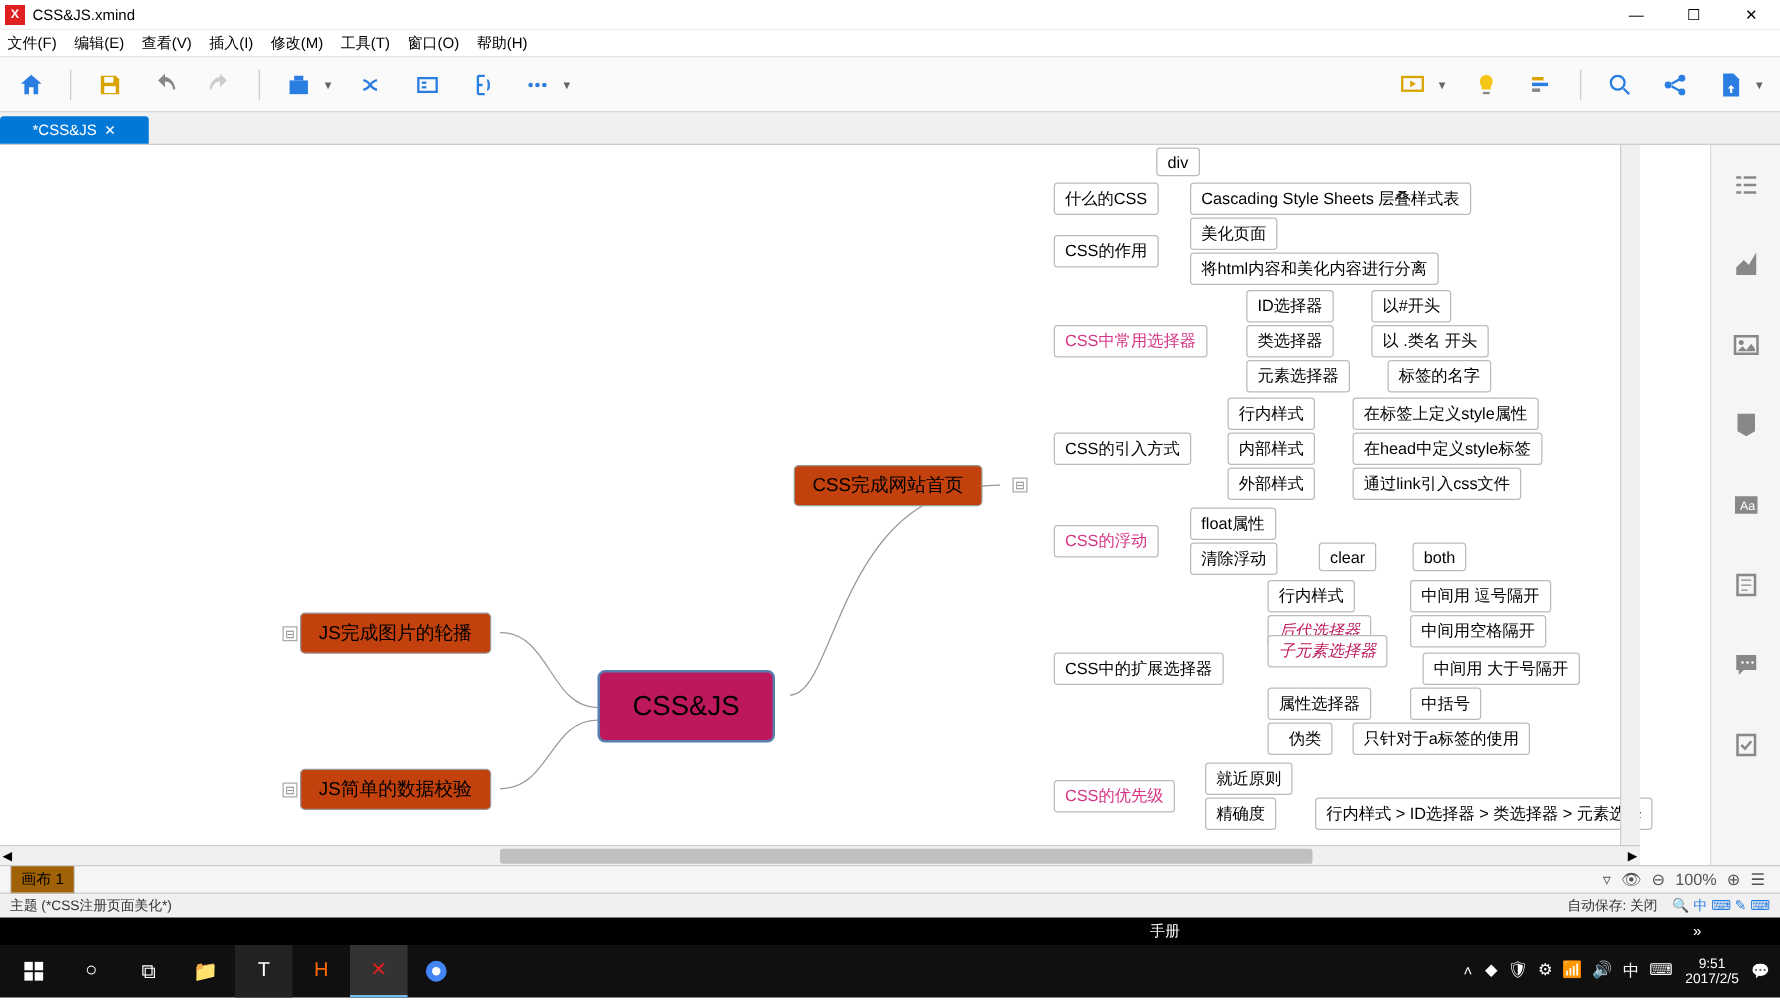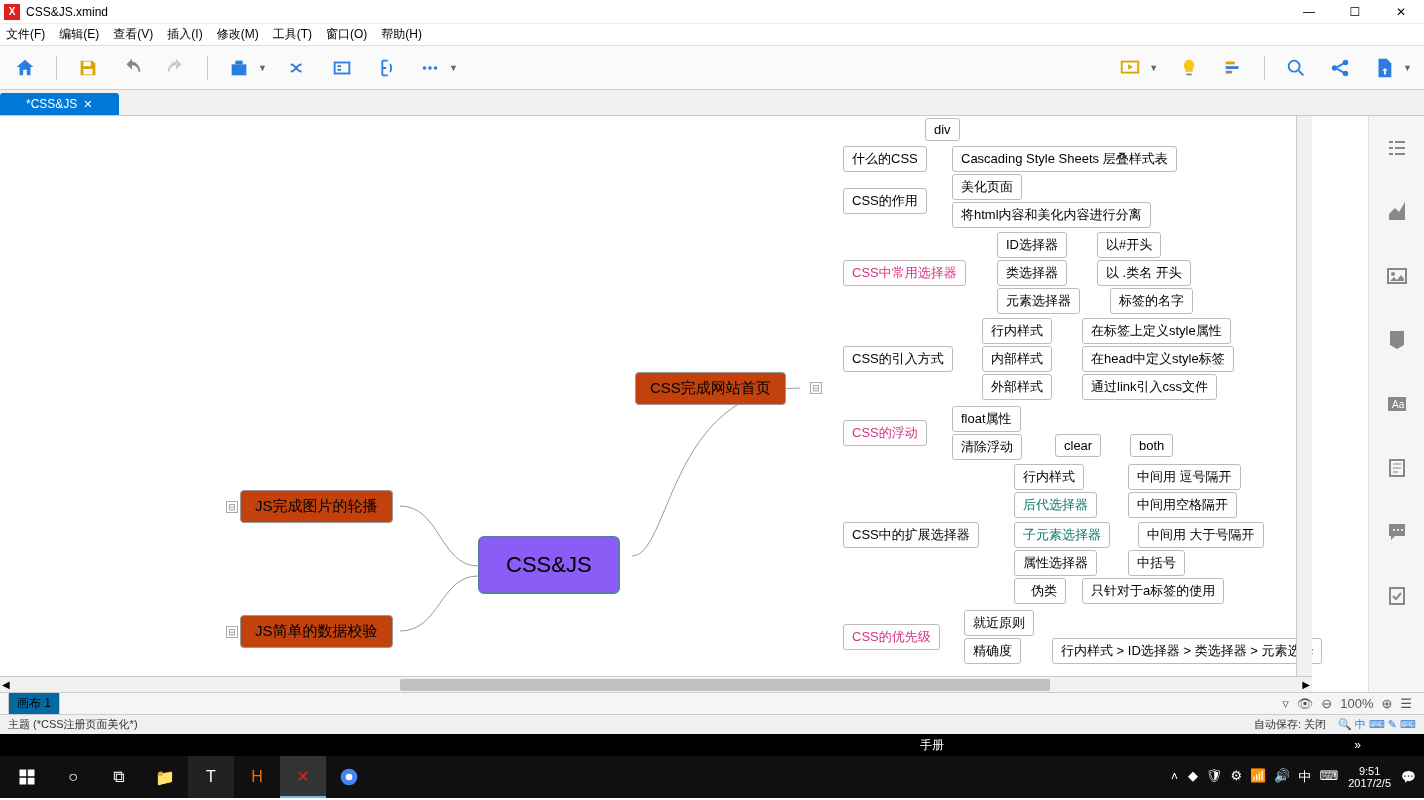--- a/index.html
+++ b/index.html
@@ -32,39 +32,39 @@
 
 .canvas-wrap { position: relative; height: 576px; background: #fff; }
 .canvas { position: absolute; left: 0; top: 0; right: 56px; bottom: 0; overflow: hidden; }
 
 
 .rightpanel { position: absolute; right: 0; top: 0; width: 56px; height: 100%; background: #f5f5f5; border-left: 1px solid #ddd; display: flex; flex-direction: column; align-items: center; padding-top: 20px; gap: 40px; }
 .rightpanel .ricon { width: 24px; height: 24px; color: #888; }
 
 
 .node { position: absolute; border: 1px solid #888; border-radius: 4px; padding: 4px 10px; font-size: 14px; background: #fff; white-space: nowrap; }
-.central { border: 2px solid #5a7daf; background: #8b5cf6; font-size: 22px; padding: 14px 26px; border-radius: 6px; }
+.central { border: 2px solid #5a7daf; background: #be185d; font-size: 22px; padding: 14px 26px; border-radius: 6px; }
 .subnode { border: 1px solid #999; border-radius: 4px; padding: 6px 14px; font-size: 15px; background: #c2410c; }
 .leaf { border: 1px solid #bbb; border-radius: 3px; padding: 3px 8px; font-size: 13px; background: #fff; }
 .pink { color: #d63384; }
-.red { color: #0f766e; }
+.red { color: #be185d; font-style: italic; }
 
 
 .conn { position: absolute; width: 12px; height: 12px; border: 1px solid #aaa; background: #fff; font-size: 9px; display: flex; align-items: center; justify-content: center; color: #888; }
 
 
 .hscroll { position: absolute; bottom: 0; left: 0; right: 56px; height: 16px; background: #f0f0f0; border-top: 1px solid #ccc; }
 .hscroll .thumb { position: absolute; left: 400px; width: 650px; top: 2px; height: 12px; background: #c0c0c0; border-radius: 2px; }
 .hscroll .arrow-l { position: absolute; left: 2px; top: 2px; font-size: 10px; }
 .hscroll .arrow-r { position: absolute; right: 2px; top: 2px; font-size: 10px; }
 .vscroll { position: absolute; right: 56px; top: 0; width: 16px; height: calc(100% - 16px); background: #f0f0f0; border-left: 1px solid #ccc; }
 
 
 .bottombar { height: 22px; background: #f5f5f5; border-top: 1px solid #ccc; display: flex; align-items: center; font-size: 12px; padding: 0 8px; }
-.bottombar .sheet-tab { padding: 2px 8px; border: 1px solid #ccc; background: #0369a1; }
+.bottombar .sheet-tab { padding: 2px 8px; border: 1px solid #ccc; background: #a16207; }
 .bottombar .spacer { flex: 1; }
 .bottombar .zicon { margin: 0 4px; font-size: 13px; color: #555; }
 
 
 .statusbar { height: 20px; background: #f0f0f0; border-top: 1px solid #ccc; display: flex; align-items: center; font-size: 11px; padding: 0 8px; color: #333; }
 .statusbar .spacer { flex: 1; }
 
 
 .taskcontext { height: 22px; background: #000; display: flex; align-items: center; justify-content: flex-end; padding: 0 63px 0 0; color: #fff; font-size: 12px; position: relative; }
 .taskcontext .manual { position: absolute; left: 920px; }
@@ -268,21 +268,21 @@
     <div class="node leaf" style="left:952px; top:290px;"><span>float属性</span></div>
     <div class="node leaf" style="left:952px; top:318px;"><span>清除浮动</span></div>
     <div class="node leaf" style="left:1055px; top:318px;"><span>clear</span></div>
     <div class="node leaf" style="left:1130px; top:318px;"><span>both</span></div>
 
     <div class="node leaf" style="left:843px; top:406px;"><span>CSS中的扩展选择器</span></div>
     <div class="node leaf" style="left:1014px; top:348px;"><span>行内样式</span></div>
     <div class="node leaf" style="left:1128px; top:348px;"><span>中间用 逗号隔开</span></div>
     <div class="node leaf red" style="left:1014px; top:376px;"><span>后代选择器</span></div>
     <div class="node leaf" style="left:1128px; top:376px;"><span>中间用空格隔开</span></div>
-    <div class="node leaf red" style="left:1014px; top:406px;"><span>子元素选择器</span></div>
+    <div class="node leaf red" style="left:1014px; top:392px;"><span>子元素选择器</span></div>
     <div class="node leaf" style="left:1138px; top:406px;"><span>中间用 大于号隔开</span></div>
     <div class="node leaf" style="left:1014px; top:434px;"><span>属性选择器</span></div>
     <div class="node leaf" style="left:1128px; top:434px;"><span>中括号</span></div>
     <div class="node leaf" style="left:1014px; top:462px;padding-left:16px;"><span>伪类</span></div>
     <div class="node leaf" style="left:1082px; top:462px;"><span>只针对于a标签的使用</span></div>
 
     <div class="node leaf pink" style="left:843px; top:508px;"><span>CSS的优先级</span></div>
     <div class="node leaf" style="left:964px; top:494px;"><span>就近原则</span></div>
     <div class="node leaf" style="left:964px; top:522px;"><span>精确度</span></div>
     <div class="node leaf" style="left:1052px; top:522px;"><span>行内样式 &gt; ID选择器 &gt; 类选择器 &gt; 元素选择</span></div>

